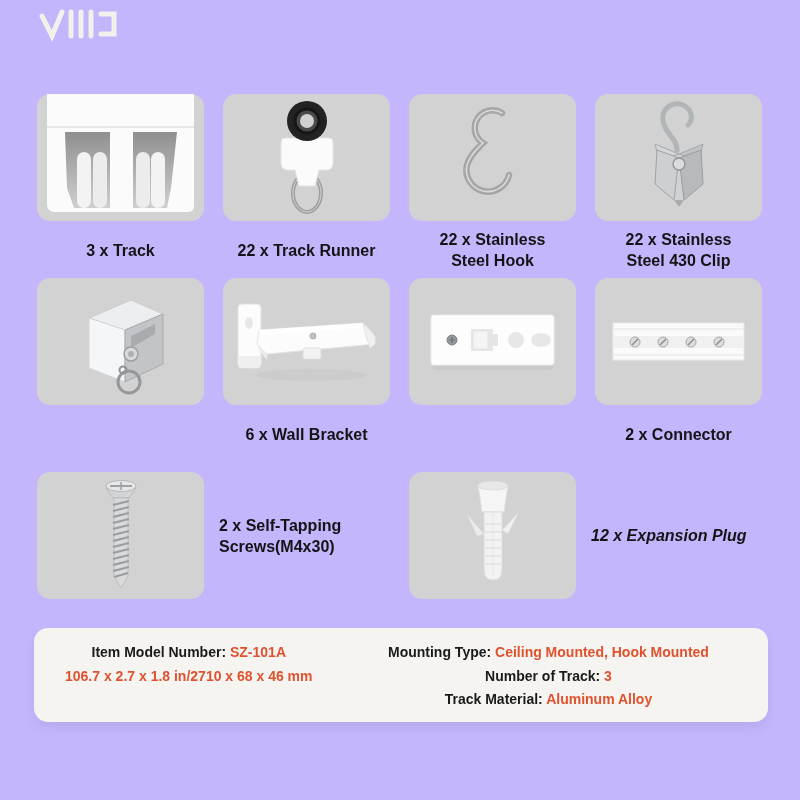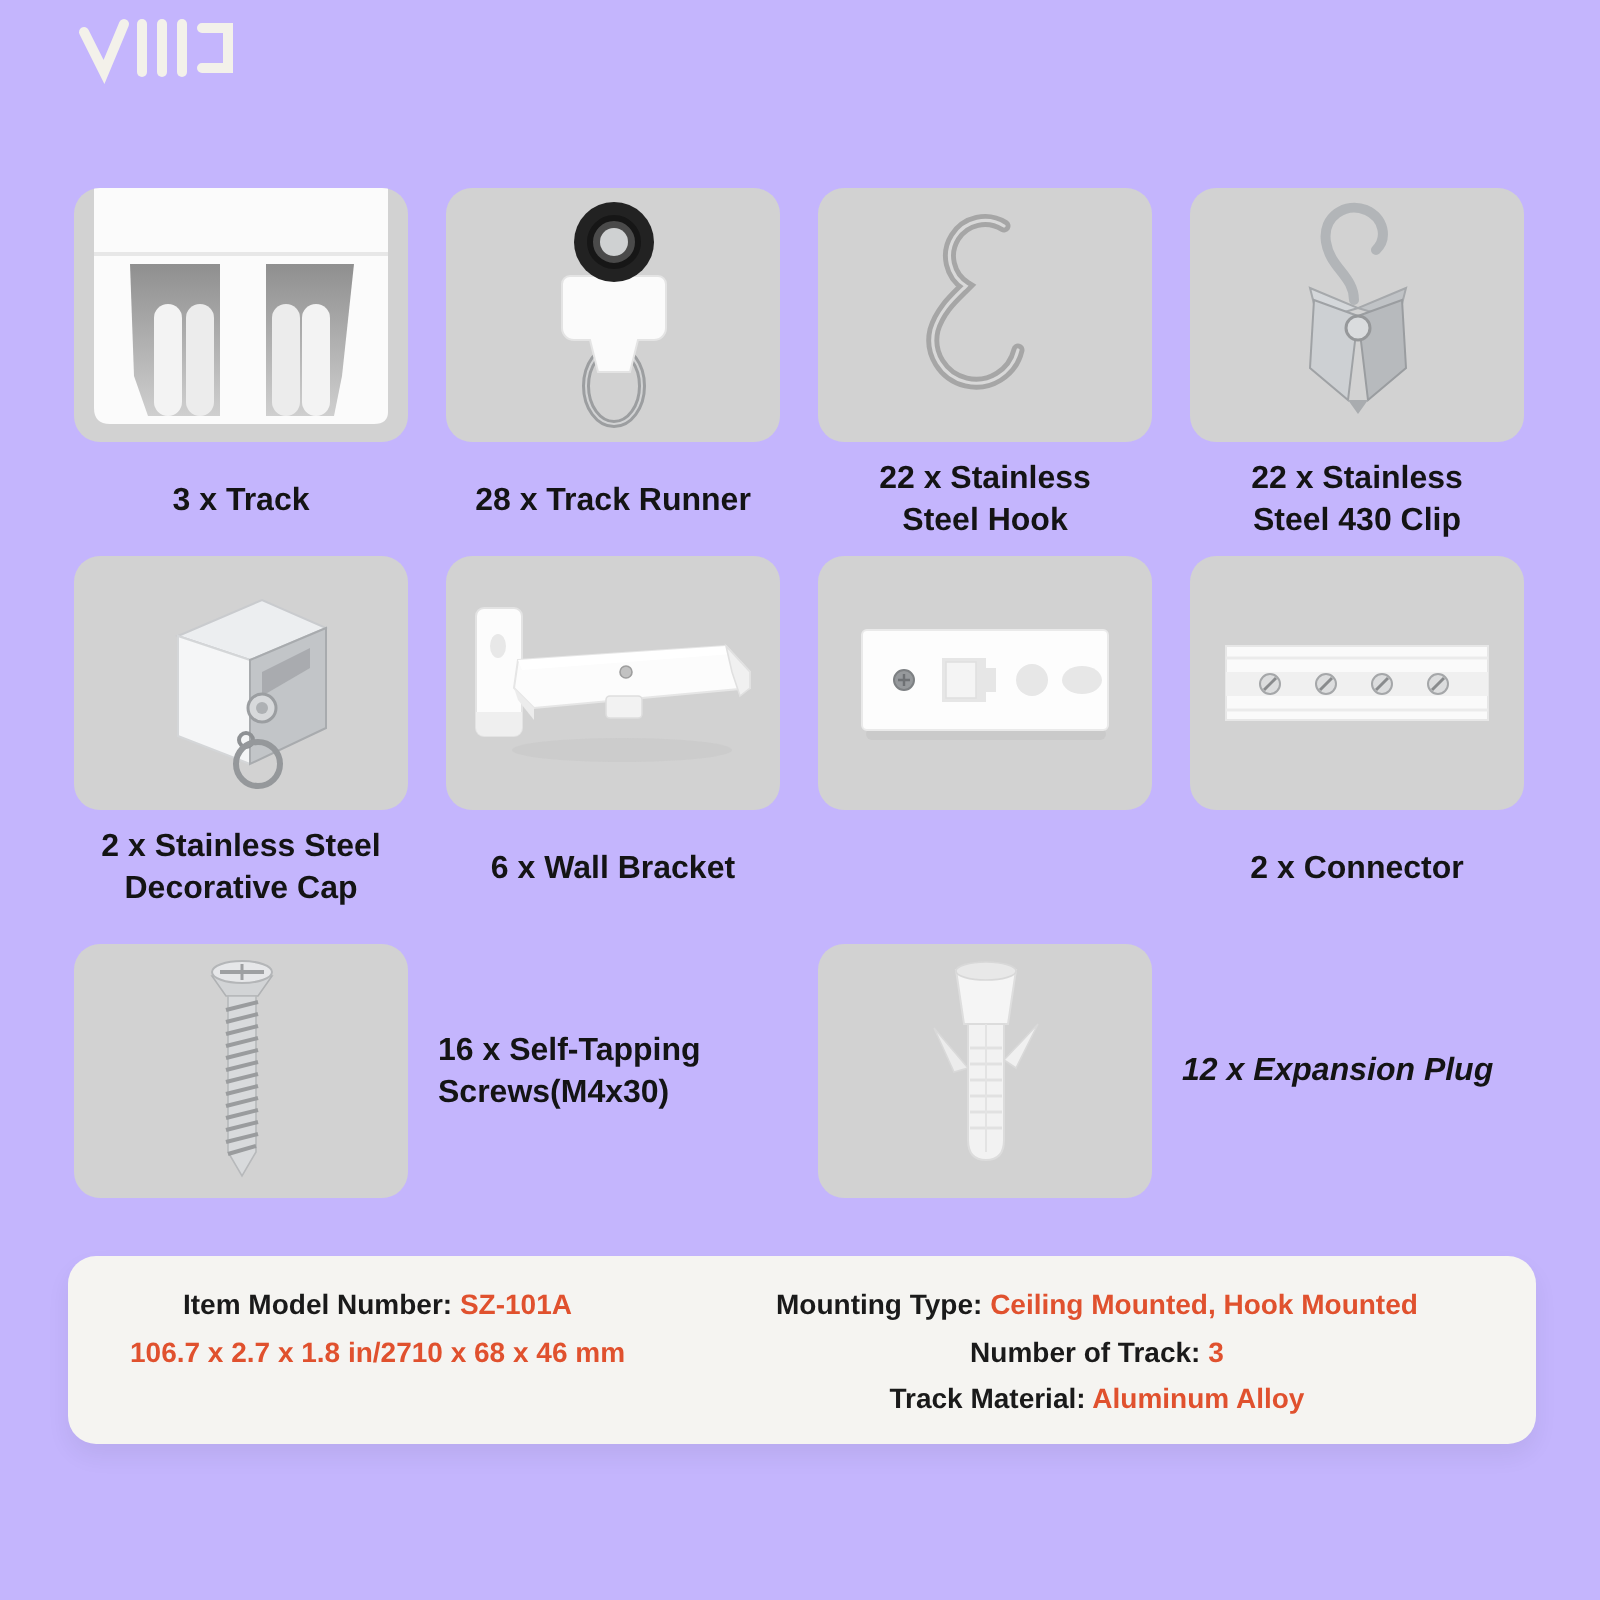--- a/index.html
+++ b/index.html
@@ -183,30 +183,28 @@
         <line x1="76" y1="68" x2="92" y2="68"></line>
           <line x1="76" y1="76" x2="92" y2="76"></line>
         <line x1="76" y1="84" x2="92" y2="84"></line>
           <line x1="76" y1="92" x2="92" y2="92"></line>
       </g>
       <line x1="84" y1="40" x2="84" y2="104" stroke="#e3e3e3" stroke-width="1"></line>
     </svg>
   </div>
 
   <div class="plabel" style="left:25px;top:227px;">3 x Track</div>
-  <div class="plabel" style="left:211px;top:227px;">28 x Track Runner</div>
+  <div class="plabel" style="left:211px;top:227px;">22 x Track Runner</div>
   <div class="plabel" style="left:397px;top:227px;">22 x Stainless
 Steel Hook</div>
   <div class="plabel" style="left:583px;top:227px;">22 x Stainless
 Steel 430 Clip</div>
-  <div class="plabel" style="left:25px;top:411px;">2 x Stainless Steel
-Decorative Cap</div>
   <div class="plabel" style="left:211px;top:411px;">6 x Wall Bracket</div>
   <div class="plabel" style="left:583px;top:411px;">2 x Connector</div>
-  <div class="plabel side" style="left:219px;top:472px;">16 x Self-Tapping
+  <div class="plabel side" style="left:219px;top:472px;">2 x Self-Tapping
 Screws(M4x30)</div>
   <div class="plabel side" style="left:591px;top:472px;font-style:italic;">12 x Expansion Plug</div>
 
   <div class="panel">
     <div class="spec-col left">
       <div><span class="spec-label">Item Model Number: </span><span class="spec-value">SZ-101A</span></div>
       <div><span class="spec-label"></span><span class="spec-value">106.7 x 2.7 x 1.8 in/2710 x 68 x 46 mm</span></div>
     </div>
     <div class="spec-col right">
       <div><span class="spec-label">Mounting Type: </span><span class="spec-value">Ceiling Mounted, Hook Mounted</span></div>

